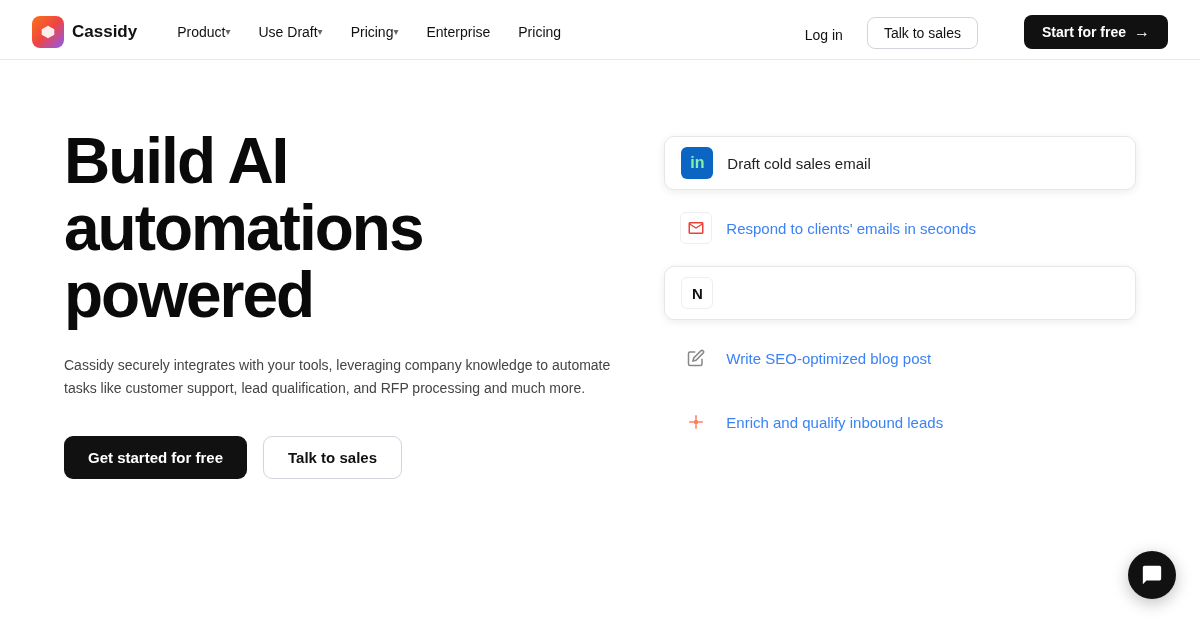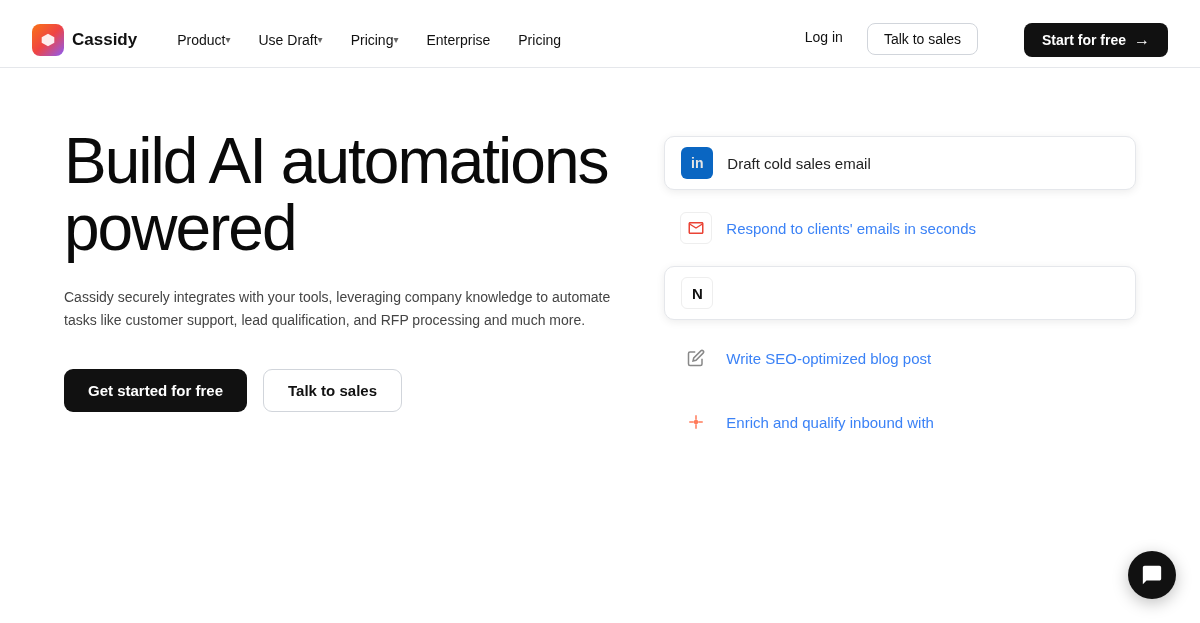--- a/index.html
+++ b/index.html
@@ -2,37 +2,37 @@
 <html><head>
   <meta charset="utf-8">
   <style>
     * { box-sizing: border-box; margin: 0; padding: 0; }
     body { font-family: -apple-system, BlinkMacSystemFont, 'Segoe UI', sans-serif; background: #fff; overflow-x: hidden; }
 
     
     nav {
       display: flex; align-items: center; justify-content: space-between;
       padding: 0 32px; height: 56px; border-bottom: 1px solid #e5e7eb;
-      position: sticky; top: 12px; background: #fff; z-index: 100;
+      position: sticky; top: 4px; background: #fff; z-index: 100;
     }
     .nav-left { display: flex; align-items: center; gap: 8px; }
     .logo-mark {
       width: 32px; height: 32px; border-radius: 8px; background: linear-gradient(135deg,#f97316,#ef4444,#8b5cf6);
       display: flex; align-items: center; justify-content: center; flex-shrink: 0;
     }
     .logo-mark svg { width: 18px; height: 18px; }
     .logo-text { font-size: 17px; font-weight: 700; color: #111; }
     .nav-links { display: flex; align-items: center; gap: 4px; margin-left: 20px; }
     .nav-link {
       display: flex; align-items: center; padding: 6px 12px;
       font-size: 14px; font-weight: 500; color: #111; cursor: pointer;
       border-radius: 6px; border: none; background: none;
     }
     .nav-link .chevron { font-size: 10px; color: #666; }
-    .nav-right { display: flex; align-items: flex-start; gap: 12px; }
+    .nav-right { display: flex; align-items: flex-end; gap: 12px; }
     .btn-log-in {
       font-size: 14px; font-weight: 500; color: #111; background: none; border: none;
       cursor: pointer; padding: 6px 12px; border-radius: 6px;
     }
     .btn-talk {
       font-size: 14px; font-weight: 500; color: #111; background: #fff;
       border: 1.5px solid #d1d5db; cursor: pointer; padding: 7px 16px;
       border-radius: 8px;
     }
     .btn-start {
@@ -44,21 +44,21 @@
     .btn-start .arrow { font-size: 16px; }
 
     
     .hero {
       display: flex; align-items: flex-start; justify-content: space-between;
       padding: 72px 64px 48px 64px; max-width: 1200px; margin: 0 auto;
       gap: 40px;
     }
     .hero-left { flex: 0 0 52%; max-width: 52%; }
     .hero-title {
-      font-size: 64px; font-weight: 400; line-height: 1.05;
+      font-size: 64px; font-weight: 700; line-height: 1.05;
       color: #0a0a0a; letter-spacing: -2px; margin-bottom: 24px;
     }
     .hero-subtitle {
       font-size: 14px; color: #444; line-height: 1.65;
       max-width: 560px; margin-bottom: 36px;
     }
     .hero-cta { display: flex; align-items: center; gap: 16px; }
     .btn-hero-primary {
       font-size: 15px; font-weight: 700; color: #fff; background: #111;
       border: none; cursor: pointer; padding: 13px 24px; border-radius: 9px;
@@ -152,21 +152,21 @@
     <div class="hero-cta">
       <button class="btn-hero-primary">Get started for free</button>
       <button class="btn-hero-secondary">Talk to sales</button>
     </div>
   </div>
 
   <div class="hero-right">
 
     <div class="use-case-item highlighted">
       <div class="use-case-icon" style="background:#0a66c2;">
-        <span style="color:#e5e5e5;font-weight:700;font-size:14px;">in</span>
+        <span style="color:#86efac;font-weight:700;font-size:16px;">in</span>
       </div>
       <span class="use-case-label">Draft cold sales email</span>
     </div>
 
     <div class="use-case-item">
       <div class="use-case-icon" style="background:#fff;border:1px solid #eee;">
         <svg viewBox="0 0 24 24" width="18" height="18">
             <path d="M20 4H4C2.9 4 2 4.9 2 6v12c0 1.1.9 2 2 2h16c1.1 0 2-.9 2-2V6c0-1.1-.9-2-2-2zm0 14H4V8l8 5 8-5v10zm-8-7L4 6h16l-8 5z" fill="#ea4335"></path>
           </svg>
       </div>
@@ -192,21 +192,21 @@
     <div class="use-case-item">
       <div class="use-case-icon">
         <svg viewBox="0 0 24 24" width="18" height="18">
             <circle cx="12" cy="12" r="3" fill="#ff7a59"></circle>
             <line x1="12" y1="3" x2="12" y2="9" stroke="#ff7a59" stroke-width="2"></line>
             <line x1="12" y1="15" x2="12" y2="21" stroke="#ff7a59" stroke-width="2"></line>
             <line x1="3" y1="12" x2="9" y2="12" stroke="#ff7a59" stroke-width="2"></line>
             <line x1="15" y1="12" x2="21" y2="12" stroke="#ff7a59" stroke-width="2"></line>
           </svg>
       </div>
-      <span class="use-case-label muted">Enrich and qualify inbound with</span>
+      <span class="use-case-label muted">Enrich and qualify inbound leads</span>
     </div>
   </div>
 </section>
 
 <div class="chat-bubble-btn">
   <svg viewBox="0 0 24 24" xmlns="http://www.w3.org/2000/svg">
     <path d="M20 2H4C2.9 2 2 2.9 2 4v18l4-4h14c1.1 0 2-.9 2-2V4c0-1.1-.9-2-2-2z"></path>
   </svg>
 </div>
 

